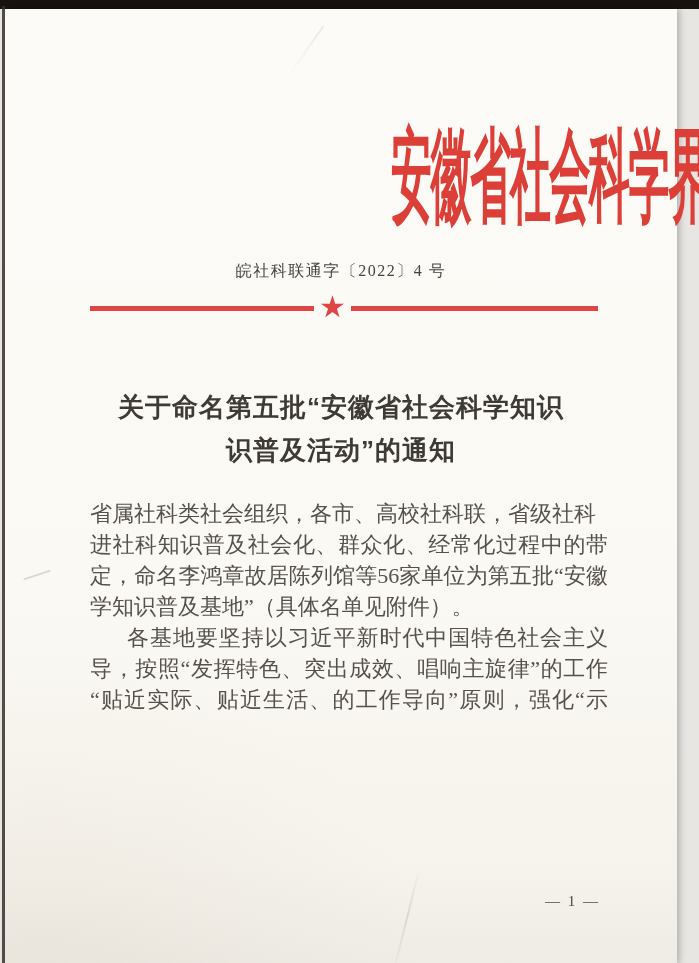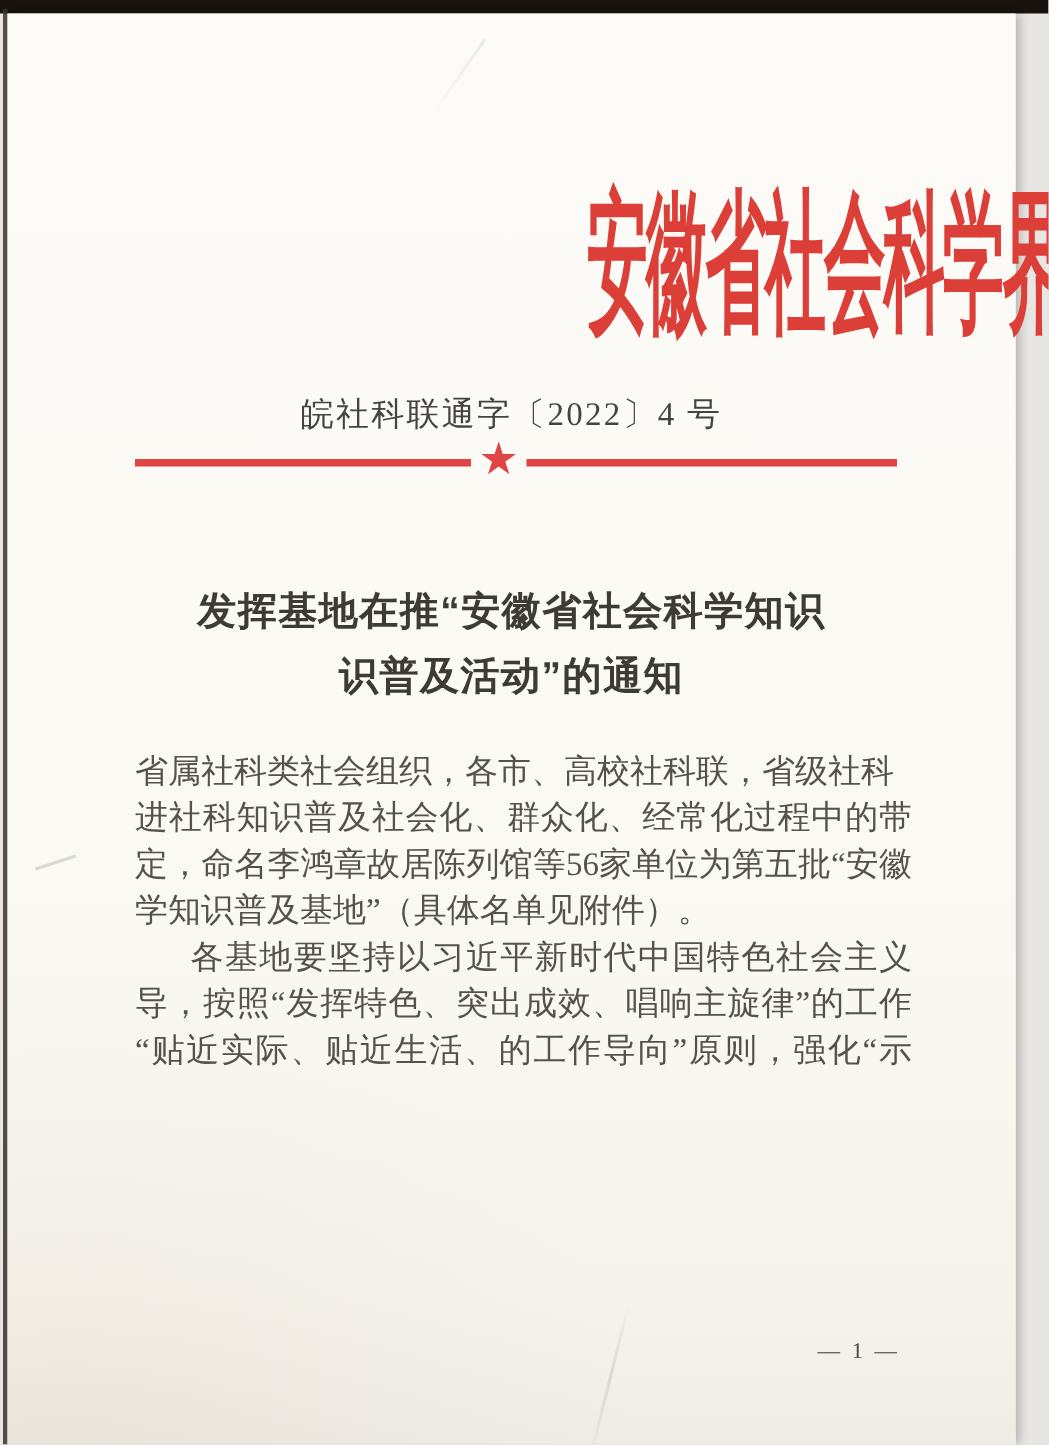--- a/index.html
+++ b/index.html
@@ -57,21 +57,21 @@
   .red-head .scalewrap{
     display:inline-block;
     font-size:102px;font-weight:900;color:var(--red);
     font-family:"Liberation Serif", serif;
     letter-spacing:-3px;
     transform:scaleX(0.40);
     transform-origin:center center;
   }
   .doc-number{
     position:absolute;left:0;right:0;top:252px;height:30px;
-    text-align:center;font-size:22px;letter-spacing:1.5px;
+    text-align:center;font-size:16px;letter-spacing:1.5px;
     color:#474340;font-family:"Liberation Serif", serif;
   }
   .divider{
     position:absolute;left:85px;width:508px;top:284px;height:30px;
     display:flex;align-items:center;
   }
   .divider .seg-left{width:224px;height:5px;background:var(--red2);}
   .divider .seg-right{flex:1;height:5px;background:var(--red2);}
   .divider .star{
     font-size:30px;line-height:1;color:var(--red2);
@@ -120,21 +120,21 @@
 
     <div class="doc-number">皖社科联通字〔2022〕4 号</div>
 
     <div class="divider">
       <div class="seg-left"></div>
       <span class="star">★</span>
       <div class="seg-right"></div>
     </div>
 
     <div class="main-title">
-      <div>发挥基地在推“安徽省社会科学知识</div>
+      <div>关于命名第五批“安徽省社会科学知识</div>
       <div>识普及活动”的通知</div>
     </div>
 
     <div class="body-block">
         <div class="bline">省属社科类社会组织，各市、高校社科联，省级社科普及基地：</div>
         <div class="bline just">进社科知识普及社会化、群众化、经常化过程中的带动和辐射</div>
         <div class="bline just">定，命名李鸿章故居陈列馆等56家单位为第五批“安徽省社会科</div>
         <div class="bline">学知识普及基地”（具体名单见附件）。</div>
         <div class="bline just ind">各基地要坚持以习近平新时代中国特色社会主义思想为指</div>
         <div class="bline just">导，按照“发挥特色、突出成效、唱响主旋律”的工作导向，践行</div>

